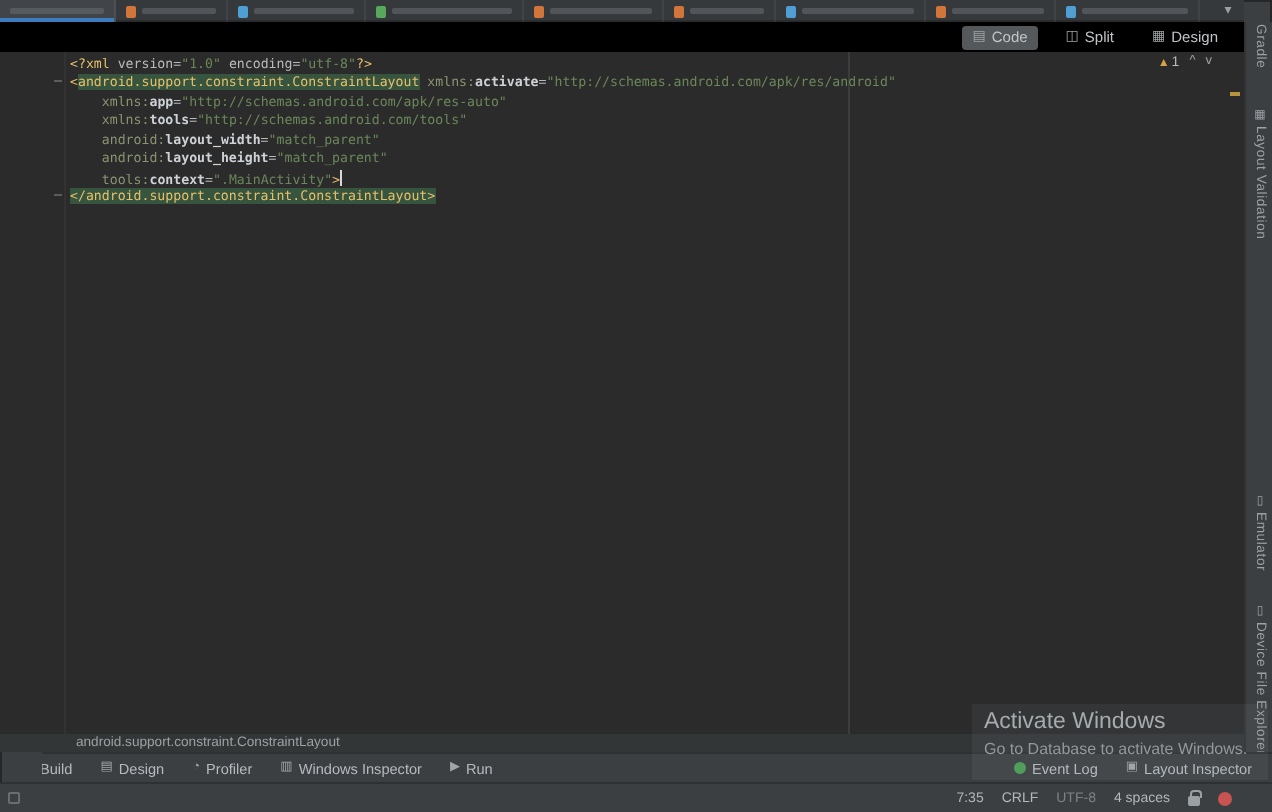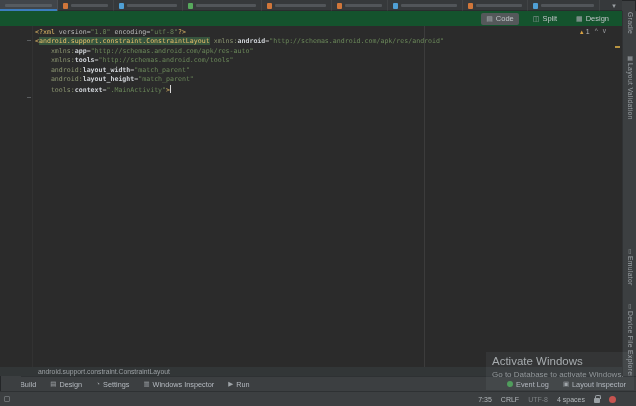--- a/index.html
+++ b/index.html
@@ -14,21 +14,21 @@
     background:#36393b; border-bottom:1px solid #2a2c2e; display:flex; }
   .tab{ position:relative; height:11px; display:flex; align-items:center; padding:0 5px;
     border-right:1px solid rgba(255,255,255,0.06); overflow:hidden; }
   .tab.active{ background:#41454a; }
   .tab.active::after{ content:""; position:absolute; left:0; right:0; bottom:0; height:2px; background:#3d7dbf; }
   .file-ico{ width:5px; height:6px; border-radius:1px; margin-right:3px; flex:none; }
   .tab-text-bar{ height:3px; flex:1; background:#686e72; opacity:.55; border-radius:1px; }
   .tab-overflow{ position:absolute; right:2px; top:0; height:11px; width:12px; color:#9ba0a4;
     font-size:7px; line-height:11px; text-align:center; }
   
-  .ed-toolbar{ position:absolute; left:0; top:11px; width:622px; height:15px; background:#14532d;
+  .ed-toolbar{ position:absolute; left:0; top:11px; width:622px; height:15px; background:#000000;
     display:flex; align-items:center; justify-content:flex-end; padding-right:8px; gap:9px; }
   .view-btn{ display:flex; align-items:center; gap:3px; font-size:7.5px; color:#c0c4c7;
     padding:1px 5px; border-radius:2px; height:12px; }
   .view-btn.selected{ background:#54585a; }
   .view-btn .ico{ font-size:7px; color:#9fa4a8; line-height:1; }
   
   .editor{ position:absolute; left:0; top:26px; width:622px; height:341px; background:#2b2b2b; }
   .gutter{ position:absolute; left:0; top:0; bottom:0; width:33px; border-right:1px solid #323232; }
   .fold-mark{ position:absolute; left:27px; width:4px; height:1px; background:#5a5d5f; }
   .guide{ position:absolute; left:424px; top:0; bottom:0; width:1px; background:#3c3c3c; }
@@ -143,26 +143,27 @@
   </div>
 
   <div class="editor">
     <div class="gutter">
       <div class="fold-mark" style="top:14px"></div>
       <div class="fold-mark" style="top:71px"></div>
     </div>
     <div class="guide"></div>
     <div class="code">
         <div class="code-line"><span class="tok-t">&lt;?xml </span><span class="tok-a">version</span><span class="tok-a">=</span><span class="tok-s">"1.0"</span><span class="tok-a"> </span><span class="tok-a">encoding</span><span class="tok-a">=</span><span class="tok-s">"utf-8"</span><span class="tok-t">?&gt;</span></div>
-        <div class="code-line"><span class="tok-t">&lt;</span><span class="tok-th">android.support.constraint.ConstraintLayout</span><span class="tok-a"> </span><span class="tok-p">xmlns:</span><span class="tok-ab">android</span><span class="tok-a">=</span><span class="tok-s">"http://schemas.android.com/apk/res/android"</span></div>
+        <div class="code-line"><span class="tok-t">&lt;</span><span class="tok-th">android.support.constraint.ConstraintLayout</span><span class="tok-a"> </span><span class="tok-p">xmlns:</span><span class="tok-ab">activate</span><span class="tok-a">=</span><span class="tok-s">"http://schemas.android.com/apk/res/android"</span></div>
         <div class="code-line"><span class="tok-a">    </span><span class="tok-p">xmlns:</span><span class="tok-ab">app</span><span class="tok-a">=</span><span class="tok-s">"http://schemas.android.com/apk/res-auto"</span></div>
         <div class="code-line"><span class="tok-a">    </span><span class="tok-p">xmlns:</span><span class="tok-ab">tools</span><span class="tok-a">=</span><span class="tok-s">"http://schemas.android.com/tools"</span></div>
         <div class="code-line"><span class="tok-a">    </span><span class="tok-p">android:</span><span class="tok-ab">layout_width</span><span class="tok-a">=</span><span class="tok-s">"match_parent"</span></div>
         <div class="code-line"><span class="tok-a">    </span><span class="tok-p">android:</span><span class="tok-ab">layout_height</span><span class="tok-a">=</span><span class="tok-s">"match_parent"</span></div>
         <div class="code-line"><span class="tok-a">    </span><span class="tok-p">tools:</span><span class="tok-ab">context</span><span class="tok-a">=</span><span class="tok-s">".MainActivity"</span><span class="tok-t">&gt;</span><span class="caret"></span></div>
+        <div class="code-line"><span class="tok-th">&lt;/android.support.constraint.ConstraintLayout&gt;</span></div>
       </div>
     <div class="inspect-widget">
       <span>
         <span class="warn-tri">▲</span><span class="warn-count">1</span>
       </span>
       <span class="chev">^</span>
       <span class="chev">v</span>
     </div>
     <div class="stripe-warn-mark"></div>
   </div>
@@ -191,21 +192,21 @@
     <div class="bs-left">
       <div class="bs-item bs-build">
         <span>Build</span>
       </div>
       <div class="bs-item">
         <span class="ico">▤</span>
         <span>Design</span>
       </div>
       <div class="bs-item">
         <span class="ico">◔</span>
-        <span>Settings</span>
+        <span>Profiler</span>
       </div>
       <div class="bs-item">
         <span class="ico">▥</span>
         <span>Windows Inspector</span>
       </div>
       <div class="bs-item">
         <span class="ico">▶</span>
         <span>Run</span>
       </div>
     </div>

